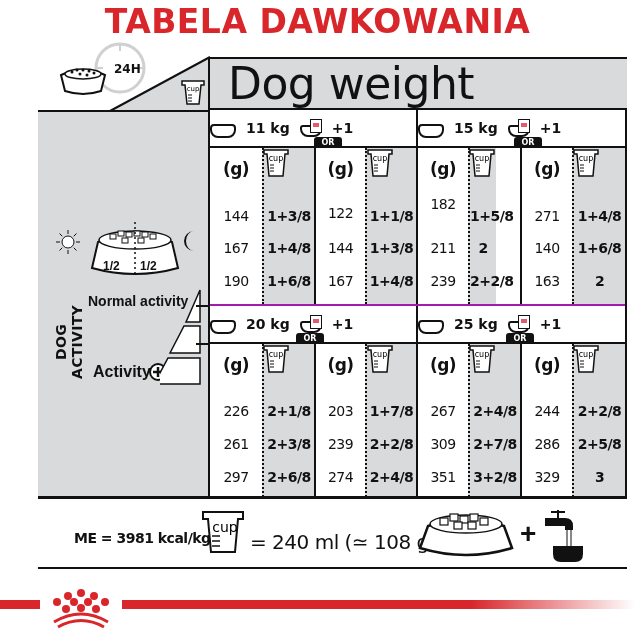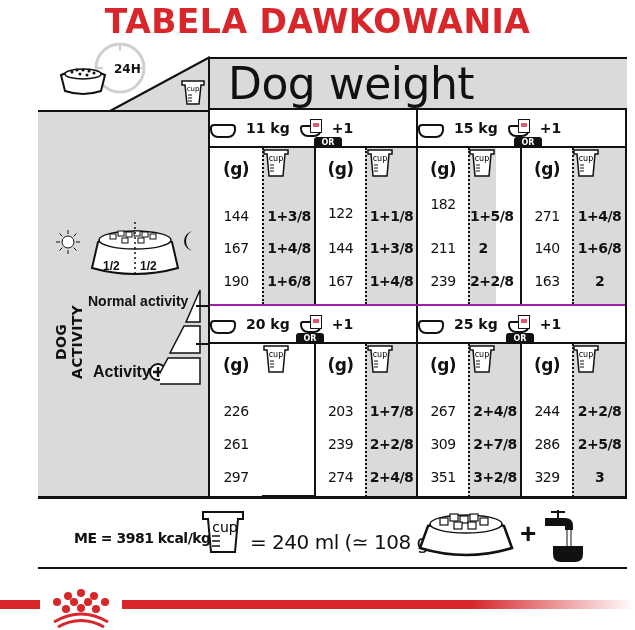--- a/index.html
+++ b/index.html
@@ -223,20 +223,25 @@
         <span>+1</span>
         <span class="or-tab" style="left:88px">OR</span>
       </div>
     </div>
     <div class="col g" style="left:0;top:38px;width:52px;height:153px">
       <div class="cell ghdr" style="top:11px">(g)</div>
       <div class="cell" style="top:59px">226</div>
       <div class="cell" style="top:92px">261</div>
       <div class="cell" style="top:125px">297</div>
     </div>
+    <div class="col c" style="left:52px;top:38px;width:52px;height:153px">
+      <div class="cell b" style="top:59px">2+1/8</div>
+      <div class="cell b" style="top:92px">2+3/8</div>
+      <div class="cell b" style="top:125px">2+6/8</div>
+    </div>
     <div class="col g sep" style="left:104px;top:38px;width:51px;height:153px">
       <div class="cell ghdr" style="top:11px">(g)</div>
       <div class="cell" style="top:59px">203</div>
       <div class="cell" style="top:92px">239</div>
       <div class="cell" style="top:125px">274</div>
     </div>
     <div class="col c" style="left:155px;top:38px;width:51px;height:153px">
       <div class="cell b" style="top:59px">1+7/8</div>
       <div class="cell b" style="top:92px">2+2/8</div>
       <div class="cell b" style="top:125px">2+4/8</div>

